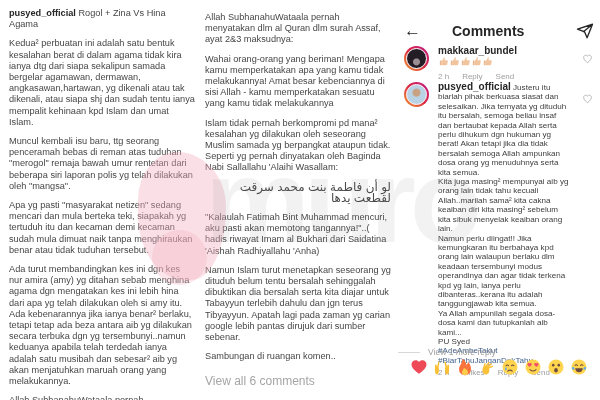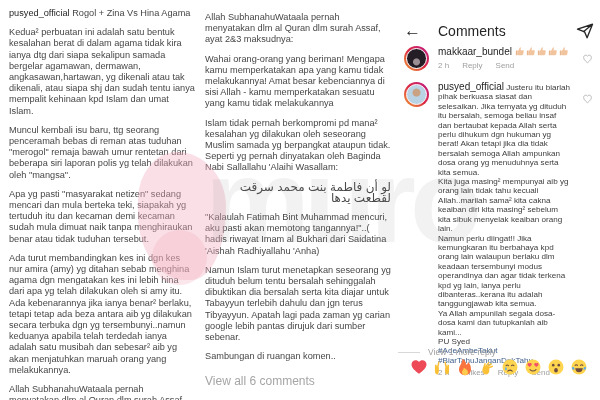--- a/index.html
+++ b/index.html
@@ -4,35 +4,35 @@
 <style>
   html,body{margin:0;padding:0;background:#e8e8e8;}
   #stage{position:relative;width:600px;height:400px;background:#ffffff;overflow:hidden;
          font-family:"Liberation Sans","DejaVu Sans",sans-serif;color:#3d3d3d;}
   
   .cap-col{position:absolute;font-size:9.2px;line-height:11.2px;color:#464646;letter-spacing:0;}
   #cap-col1{left:9px;top:8px;width:186px;}
   #cap-col2{left:205px;top:12px;width:186px;}
   .cap-col p{margin:0 0 8px 0;}
   .cap-head{margin:0 0 15px 0;}
-  .uname{font-weight:normal;color:#262626;}
+  .uname{font-weight:bold;color:#262626;}
   .arabic{direction:rtl;text-align:right;font-size:12px;margin:0 0 8px 0;color:#4a4a4a;}
   .view-all{color:#a5a5a5;margin-top:2px;font-size:12px;}
   
   .wm{position:absolute;pointer-events:none;z-index:5;}
   .wm-blob{left:138px;top:152px;width:88px;height:128px;background:rgba(243,173,188,0.38);
            border-radius:48% 60% 42% 58% / 40% 46% 60% 55%;}
   .wm-blob2{left:152px;top:230px;width:55px;height:55px;background:rgba(243,173,188,0.30);border-radius:50%;}
   .wm-text{left:205px;top:142px;font-size:118px;font-weight:bold;color:rgba(130,130,130,0.10);
            letter-spacing:-6px;line-height:1;}
   
   #panel{position:absolute;left:398px;top:0;width:202px;height:400px;background:#fff;}
   .panel-header{position:absolute;left:6px;top:20px;width:190px;height:22px;display:flex;align-items:center;}
   .back{font-size:17px;color:#262626;width:28px;cursor:pointer;}
-  .panel-title{font-weight:normal;font-size:14px;color:#262626;flex:1;margin-left:6px;}
+  .panel-title{font-weight:bold;font-size:14px;color:#262626;flex:1;margin-left:20px;}
   .share{width:18px;height:18px;cursor:pointer;}
   .comment{position:absolute;left:6px;width:192px;display:flex;}
   #comment1{top:46px;}
   #comment2{top:82px;}
   .ring{width:25px;height:25px;border-radius:50%;flex:0 0 25px;
         background:linear-gradient(45deg,#f09433 0%,#e6683c 25%,#dc2743 50%,#cc2366 75%,#bc1888 100%);
         display:flex;align-items:center;justify-content:center;margin-right:9px;}
   .av{width:21px;height:21px;border-radius:50%;border:1.5px solid #fff;box-sizing:border-box;}
   .av1{background:radial-gradient(circle at 50% 68%,#9b8f94 0 3px,#241d26 4px);}
   .av2{background:radial-gradient(circle at 50% 40%,#c9a284 0 3.5px,#b9d2e4 4.5px);}

